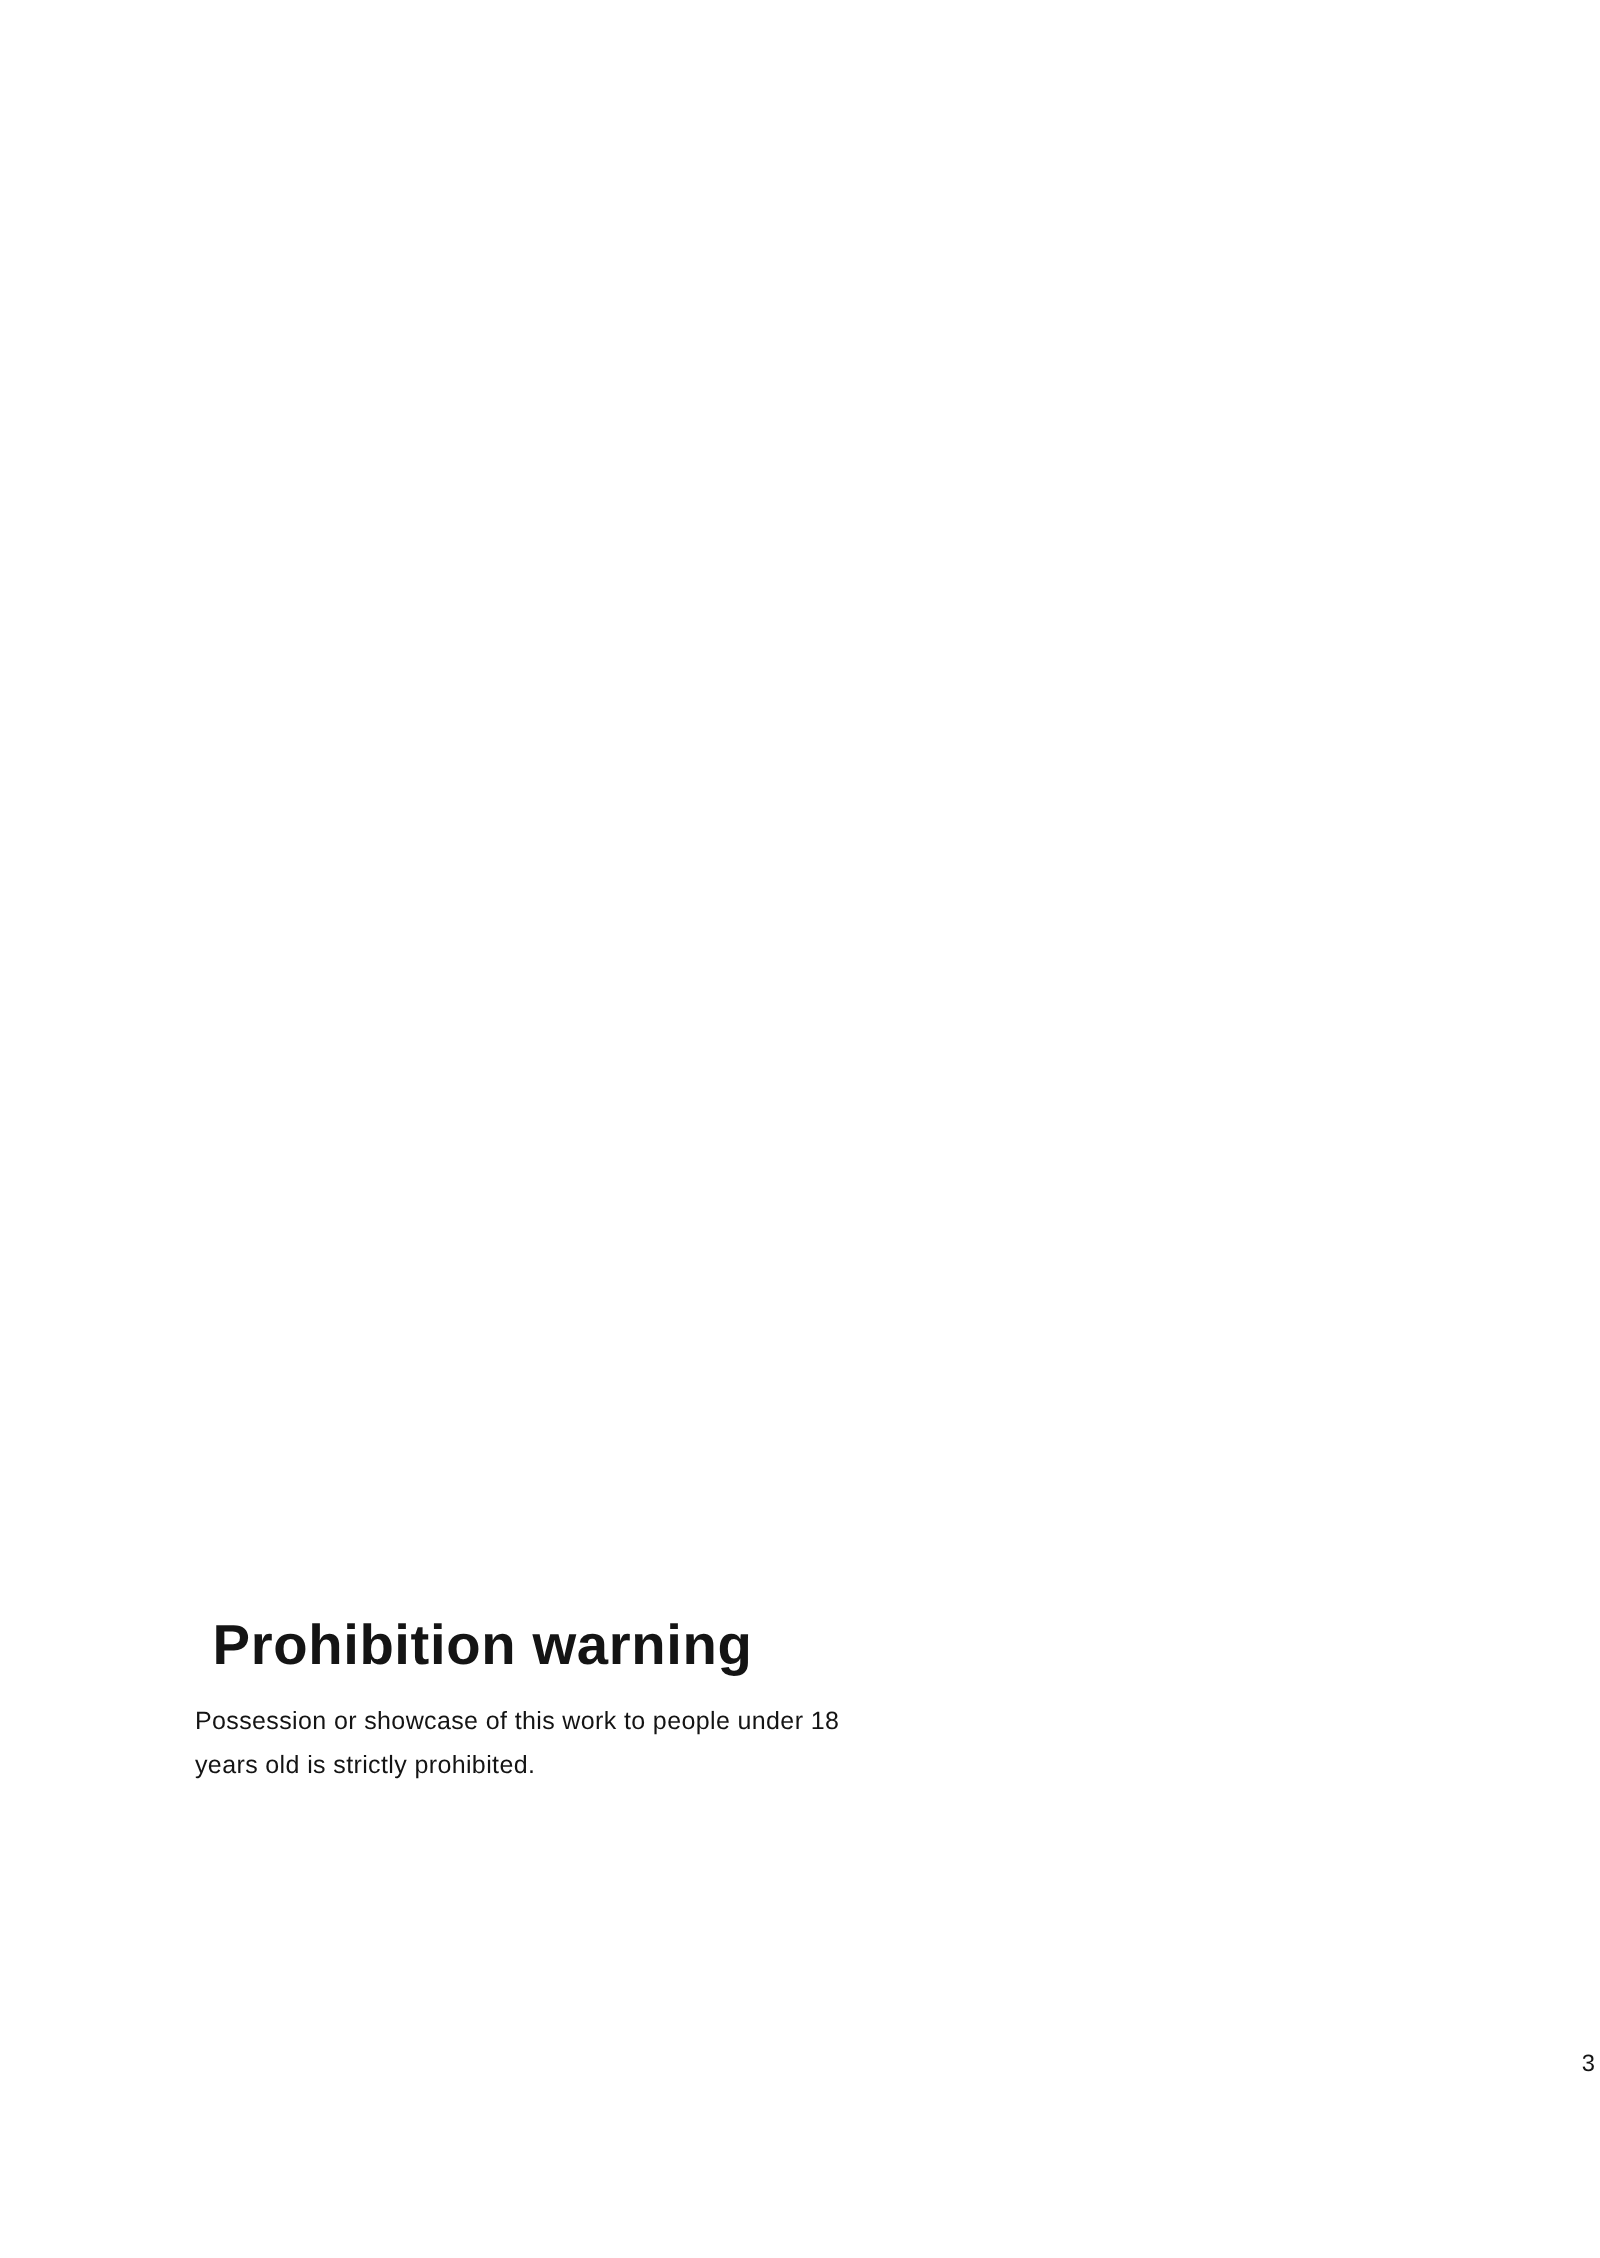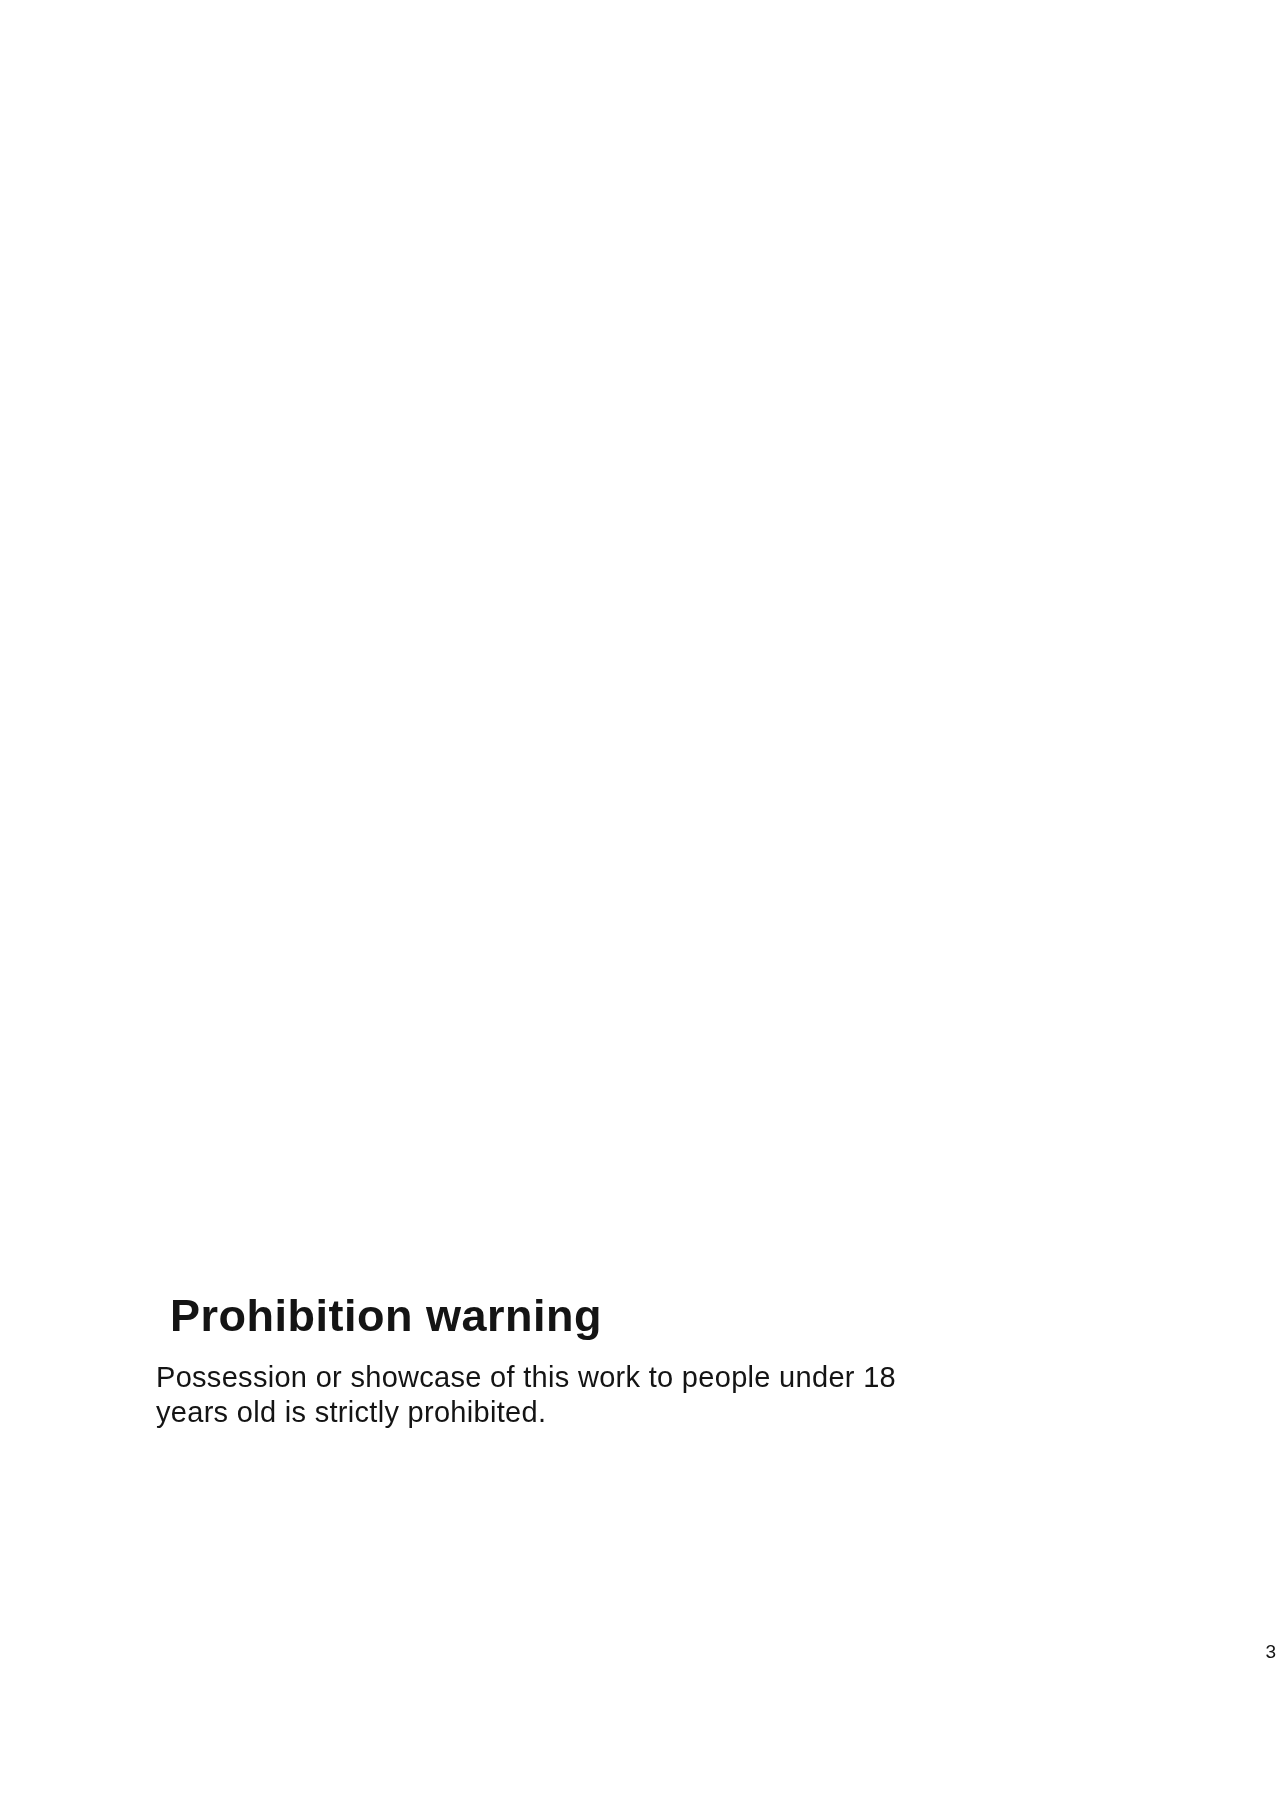--- a/index.html
+++ b/index.html
@@ -28,21 +28,21 @@
     font-size: 45px;
     line-height: 1.2;
     font-weight: bold;
     letter-spacing: 0.5px;
     color: var(--text);
     margin-left: 14px;
   }
   .para {
     position: absolute;
     left: 156px;
-    font-size: 29px;
+    font-size: 20px;
     line-height: 35px;
     letter-spacing: 0.3px;
     white-space: pre-line;
     color: var(--text);
   }
   .para-1 { top: 1360px; }
   .para-2 { top: 1460px; }
   .page-number {
     position: absolute;
     right: 4px;

